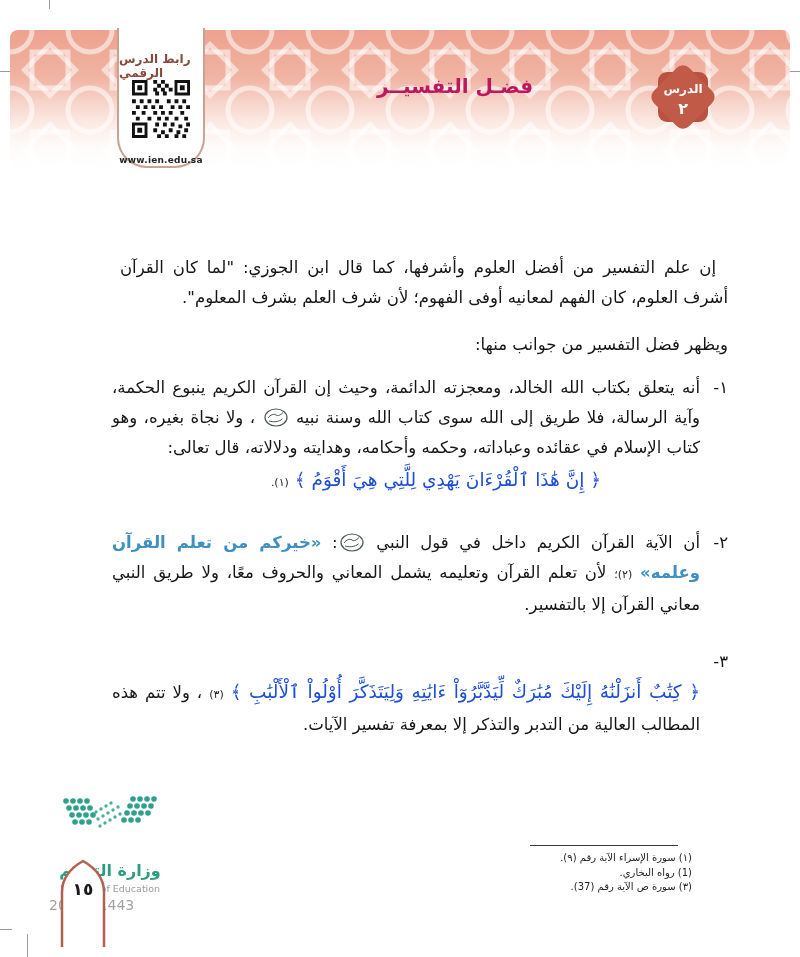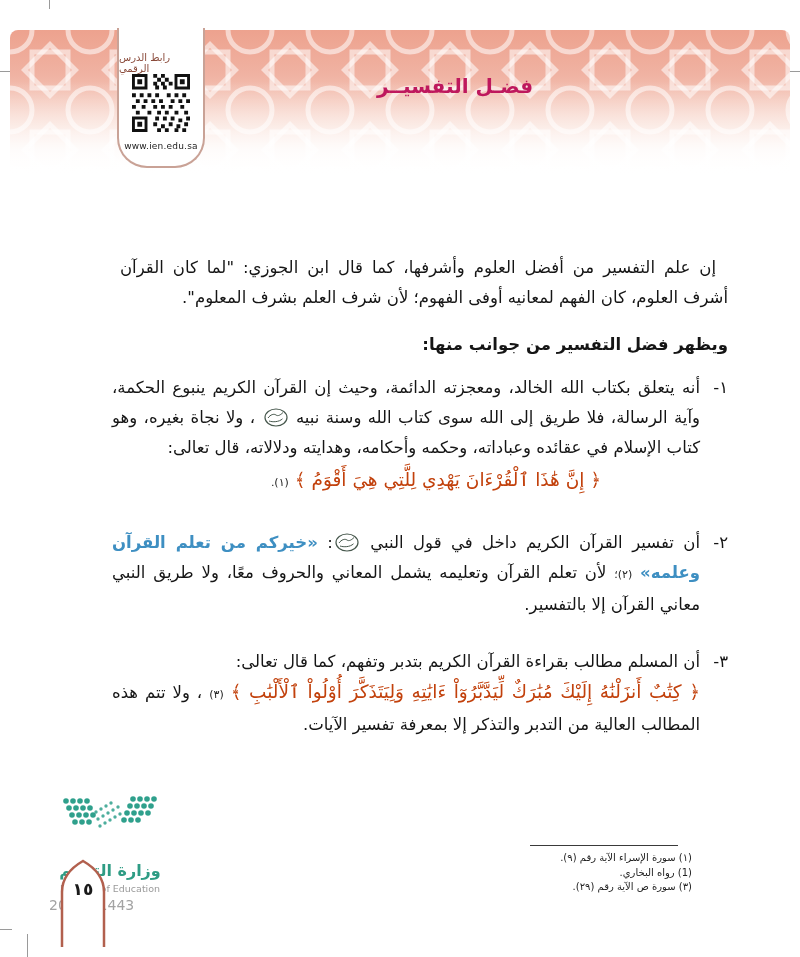--- a/index.html
+++ b/index.html
@@ -20,39 +20,39 @@
     background:linear-gradient(180deg,#eda28e 0%,#f0b2a2 30%,#f7d3c7 65%,#ffffff 100%);
     border-radius:8px 8px 0 0; }
   .header-band svg.pattern { position:absolute; inset:0; width:100%; height:100%; }
   .header-fade { position:absolute; inset:0;
     background:linear-gradient(180deg, rgba(255,255,255,0) 35%, rgba(255,255,255,.85) 82%, #fff 100%); }
 
   
   .qr-tab { position:absolute; left:117px; top:28px; width:88px; height:140px; background:#fff;
     border:2px solid #c9a296; border-top:none; border-radius:0 0 30px 30px; z-index:6;
     display:flex; flex-direction:column; align-items:center; padding-top:24px; }
-  .qr-caption { font-size:10px; font-weight:normal; color:#8a4a3a; margin-bottom:0; }
-  .qr-url { font-size:9px; font-weight:normal; color:#222; margin-top:9px; letter-spacing:.2px; }
+  .qr-caption { font-size:12px; font-weight:bold; color:#8a4a3a; margin-bottom:0; }
+  .qr-url { font-size:9px; font-weight:bold; color:#222; margin-top:17px; letter-spacing:.2px; }
 
   
   .page-title { position:absolute; left:330px; top:74px; width:250px; text-align:center;
     font-size:20px; font-weight:bold; color:#be185d; z-index:5; }
 
   
   .lesson-badge { position:absolute; left:646px; top:58px; width:74px; height:78px; z-index:5; }
 
   
   .content { position:absolute; top:253px; right:72px; width:616px; direction:rtl;
     text-align:justify; font-size:16.5px; line-height:30px; color:#151515; }
   .intro { text-indent:12px; margin-bottom:17px;margin-left:8px; }
-  .section-heading { font-weight:bold; margin-bottom:13px; }
+  .section-heading { font-weight:normal; margin-bottom:13px; }
   .item { position:relative; padding-right:28px; }
   .item .item-num { position:absolute; right:0; top:0; }
   .verse-line { text-align:center; color:#2e9173; font-size:18.5px; margin:2px 0 0 60px; }
-  .verse { color:#c2410c; font-size:18.5px; }
+  .verse { color:#1d4ed8; font-size:18.5px; }
   .verse-ref, .hadith-ref { font-size:11px; color:#222; }
   .hadith { color:#3e8fc2; font-weight:bold; }
   .item-1 { margin-bottom:30px; }
   .item-2 { margin-bottom:27px; }
   .pbuh { vertical-align:-4px; margin:0 2px; }
 
   
   .footnotes { position:absolute; top:845px; right:108px; width:200px; direction:rtl;
     text-align:right; font-size:10px; line-height:14.5px; color:#222; }
   .fn-rule { border-top:1.5px solid #3a3a3a; width:148px; margin:0 14px 5px auto;
@@ -117,20 +117,30 @@
         <path d="M24 44h4v4h-4z M32 44h4v4h-4z M40 44h4v4h-4z M48 46h4v4h-4z M56 44h4v4h-4z"></path>
         <path d="M22 50h4v4h-4z M30 52h4v4h-4z M38 50h4v4h-4z M46 52h4v4h-4z M54 50h4v4h-4z"></path>
         <path d="M26 56h4v4h-4z M34 56h4v4h-4z M44 56h4v4h-4z M52 56h4v4h-4z"></path>
       </g>
     </svg>
     <div class="qr-url">www.ien.edu.sa</div>
   </div>
 
   <h1 class="page-title">فضـل التفسيــر</h1>
 
+  <div class="lesson-badge">
+    <svg width="74" height="78" viewBox="0 0 74 78">
+      <g transform="translate(37,39)">
+        <rect x="-25" y="-25" width="50" height="50" rx="9" fill="#b9523f"></rect>
+        <rect x="-25" y="-25" width="50" height="50" rx="9" transform="rotate(45)" fill="#c15a47"></rect>
+        <text x="0" y="-4" text-anchor="middle" font-size="12" font-weight="bold" fill="#fff" font-family="DejaVu Sans, sans-serif">الدرس</text>
+        <text x="0" y="17" text-anchor="middle" font-size="16" font-weight="bold" fill="#fff" font-family="DejaVu Sans, sans-serif">٢</text>
+      </g>
+    </svg>
+  </div>
 
   <main class="content">
     <p class="intro">إن علم التفسير من أفضل العلوم وأشرفها، كما قال ابن الجوزي: "لما كان القرآن أشرف العلوم، كان الفهم لمعانيه أوفى الفهوم؛ لأن شرف العلم بشرف المعلوم".</p>
     <p class="section-heading">ويظهر فضل التفسير من جوانب منها:</p>
 
     <div class="item item-1">
       <span class="item-num">١-</span>
       <span>أنه يتعلق بكتاب الله الخالد، ومعجزته الدائمة، وحيث إن القرآن الكريم ينبوع الحكمة، وآية الرسالة، فلا طريق إلى الله سوى كتاب الله وسنة نبيه</span>
       <svg class="pbuh" width="24" height="19" viewBox="0 0 24 19">
         <ellipse cx="12" cy="9.5" rx="11" ry="8.5" fill="none" stroke="#46574c" stroke-width="1.2"></ellipse>
@@ -138,45 +148,44 @@
       </svg>
       <span>، ولا نجاة بغيره، وهو كتاب الإسلام في عقائده وعباداته، وحكمه وأحكامه، وهدايته ودلالاته، قال تعالى:</span>
       <div class="verse-line">
         <span class="verse">﴿ إِنَّ هَٰذَا ٱلْقُرْءَانَ يَهْدِي لِلَّتِي هِيَ أَقْوَمُ ﴾</span>
         <span class="verse-ref">(١).</span>
       </div>
     </div>
 
     <div class="item item-2">
       <span class="item-num">٢-</span>
-      <span>أن تفسير القرآن الكريم داخل في قول النبي</span>
+      <span>أن الآية القرآن الكريم داخل في قول النبي</span>
       <svg class="pbuh" width="24" height="19" viewBox="0 0 24 19">
         <ellipse cx="12" cy="9.5" rx="11" ry="8.5" fill="none" stroke="#46574c" stroke-width="1.2"></ellipse>
         <path d="M4 10c2.5-3.5 6-4.5 8-3s4.5 0 7-2.5M5 13c3.5 1.2 10 1.2 13.5-2.2" fill="none" stroke="#46574c" stroke-width="1"></path>
       </svg><span>:</span>
       <span class="hadith">«خيركم من تعلم القرآن وعلمه»</span>
       <span class="hadith-ref">(٢)؛</span>
       <span>لأن تعلم القرآن وتعليمه يشمل المعاني والحروف معًا، ولا طريق النبي معاني القرآن إلا بالتفسير.</span>
     </div>
 
     <div class="item item-3">
       <span class="item-num">٣-</span>
-      <span>أن المسلم مطالب بقراءة القرآن الكريم بتدبر وتفهم، كما قال تعالى:</span>
       <br>
       <span class="verse">﴿ كِتَٰبٌ أَنزَلْنَٰهُ إِلَيْكَ مُبَٰرَكٌ لِّيَدَّبَّرُوٓاْ ءَايَٰتِهِ وَلِيَتَذَكَّرَ أُوْلُواْ ٱلْأَلْبَٰبِ ﴾</span>
       <span class="verse-ref">(٣)</span>
       <span>، ولا تتم هذه المطالب العالية من التدبر والتذكر إلا بمعرفة تفسير الآيات.</span>
     </div>
   </main>
 
   <div class="footnotes">
     <div class="fn-rule"></div>
     <div>(١) سورة الإسراء الآية رقم (٩).</div>
     <div>(1) رواه البخاري.</div>
-    <div>(٣) سورة ص الآية رقم (٢٩).</div>
+    <div>(٣) سورة ص الآية رقم (37).</div>
   </div>
 
   <footer class="ministry">
     <svg width="120" height="46" viewBox="0 0 120 46">
       <g fill="#2fa08c">
         <circle cx="16" cy="6" r="2.8"></circle>
           <circle cx="23" cy="6" r="2.8"></circle>
           <circle cx="30" cy="6" r="2.8"></circle>
           <circle cx="37" cy="6" r="2.8"></circle>
         <circle cx="19" cy="13" r="2.8"></circle>

